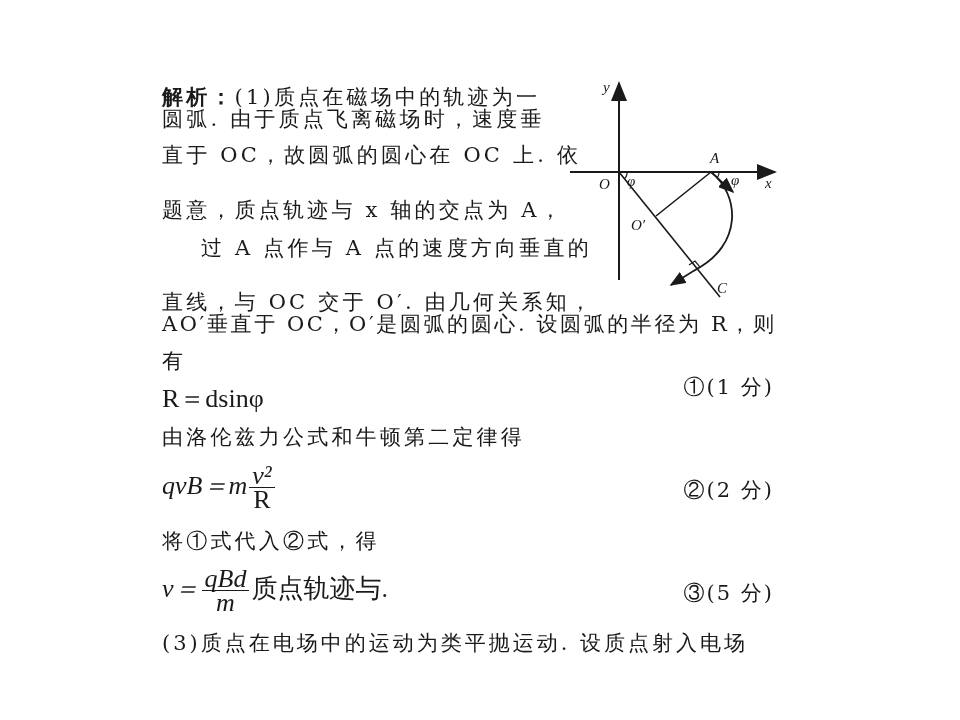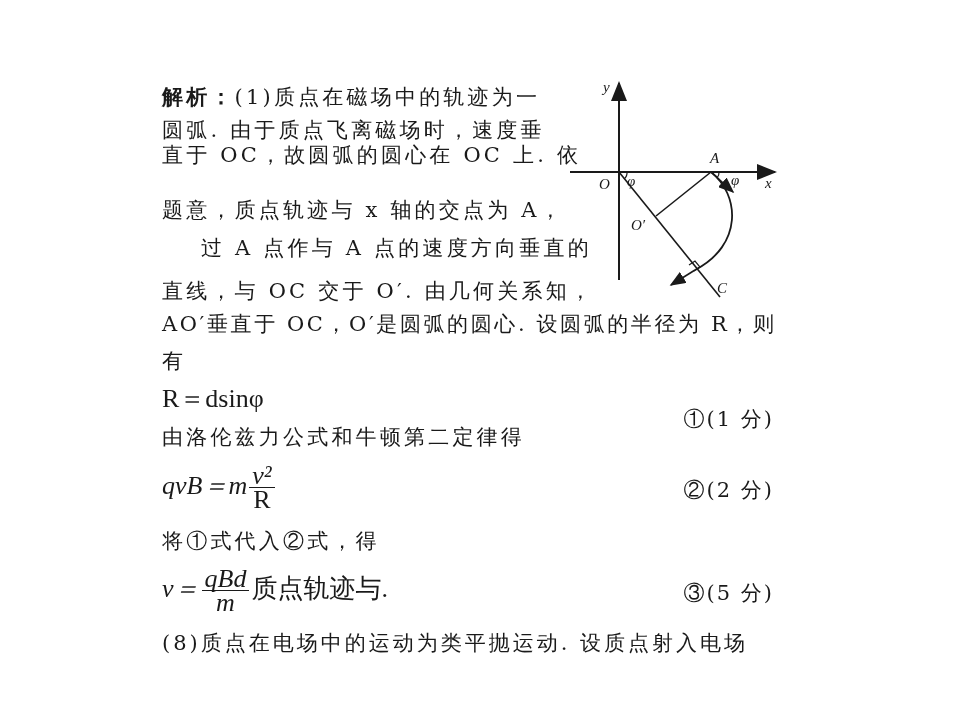--- a/index.html
+++ b/index.html
@@ -20,46 +20,46 @@
     .frac .d { display: block; line-height: 24px; }
     #diagram { position: absolute; left: 565px; top: 75px; width: 225px; height: 230px; }
   </style>
 </head>
 <body>
 
 <div>
   <div class="line" style="top:84px;">
     <span class="bold">解析：</span><span>(1)质点在磁场中的轨迹为一</span>
   </div>
-  <div class="line" style="top:117px;">圆弧. 由于质点飞离磁场时，速度垂</div>
+  <div class="line" style="top:106px;">圆弧. 由于质点飞离磁场时，速度垂</div>
   <div class="line" style="top:142px;">直于 OC，故圆弧的圆心在 OC 上. 依</div>
   <div class="line" style="top:197px;">题意，质点轨迹与 x 轴的交点为 A，</div>
   <div class="line" style="top:235px;margin-left:39px;">过 A 点作与 A 点的速度方向垂直的</div>
-  <div class="line" style="top:278px;">直线，与 OC 交于 O′. 由几何关系知，</div>
+  <div class="line" style="top:289px;">直线，与 OC 交于 O′. 由几何关系知，</div>
   <div class="line" style="top:311px;letter-spacing:2.6px;text-align:right;">AO′垂直于 OC，O′是圆弧的圆心. 设圆弧的半径为 R，则</div>
   <div class="line" style="top:348px;">有</div>
 
   <div class="line math" style="top:386px;">R＝dsinφ</div>
-  <div class="num" style="top:406px;margin-left:32px;">①(1 分)</div>
+  <div class="num" style="top:374px;margin-left:32px;">①(1 分)</div>
 
   <div class="line" style="top:424px;">由洛伦兹力公式和牛顿第二定律得</div>
 
   <div class="line math" style="top:462px;line-height:48px;">
     <span class="it">qvB＝m</span><span class="frac"><span class="n it">v²</span><span class="d">R</span></span>
   </div>
   <div class="num" style="top:477px;">②(2 分)</div>
 
   <div class="line" style="top:528px;">将①式代入②式，得</div>
 
   <div class="line math" style="top:565px;line-height:48px;">
     <span class="it">v＝</span><span class="frac"><span class="n it">qBd</span><span class="d it">m</span></span><span>质点轨迹与.</span>
   </div>
   <div class="num" style="top:580px;">③(5 分)</div>
 
-  <div class="line" style="top:630px;letter-spacing:3px;">(8)质点在电场中的运动为类平抛运动. 设质点射入电场</div>
+  <div class="line" style="top:630px;letter-spacing:3px;">(3)质点在电场中的运动为类平抛运动. 设质点射入电场</div>
 </div>
 
 <svg id="diagram" viewBox="0 0 225 230" xmlns="http://www.w3.org/2000/svg">
   <defs>
     <marker id="arr" markerWidth="10" markerHeight="8" refX="9" refY="4" orient="auto">
       <path d="M0,0 L10,4 L0,8 z" fill="#1a1a1a"></path>
     </marker>
   </defs>
 
   <line x1="54" y1="205" x2="54" y2="8" stroke="#1a1a1a" stroke-width="2" marker-end="url(#arr)"></line>

